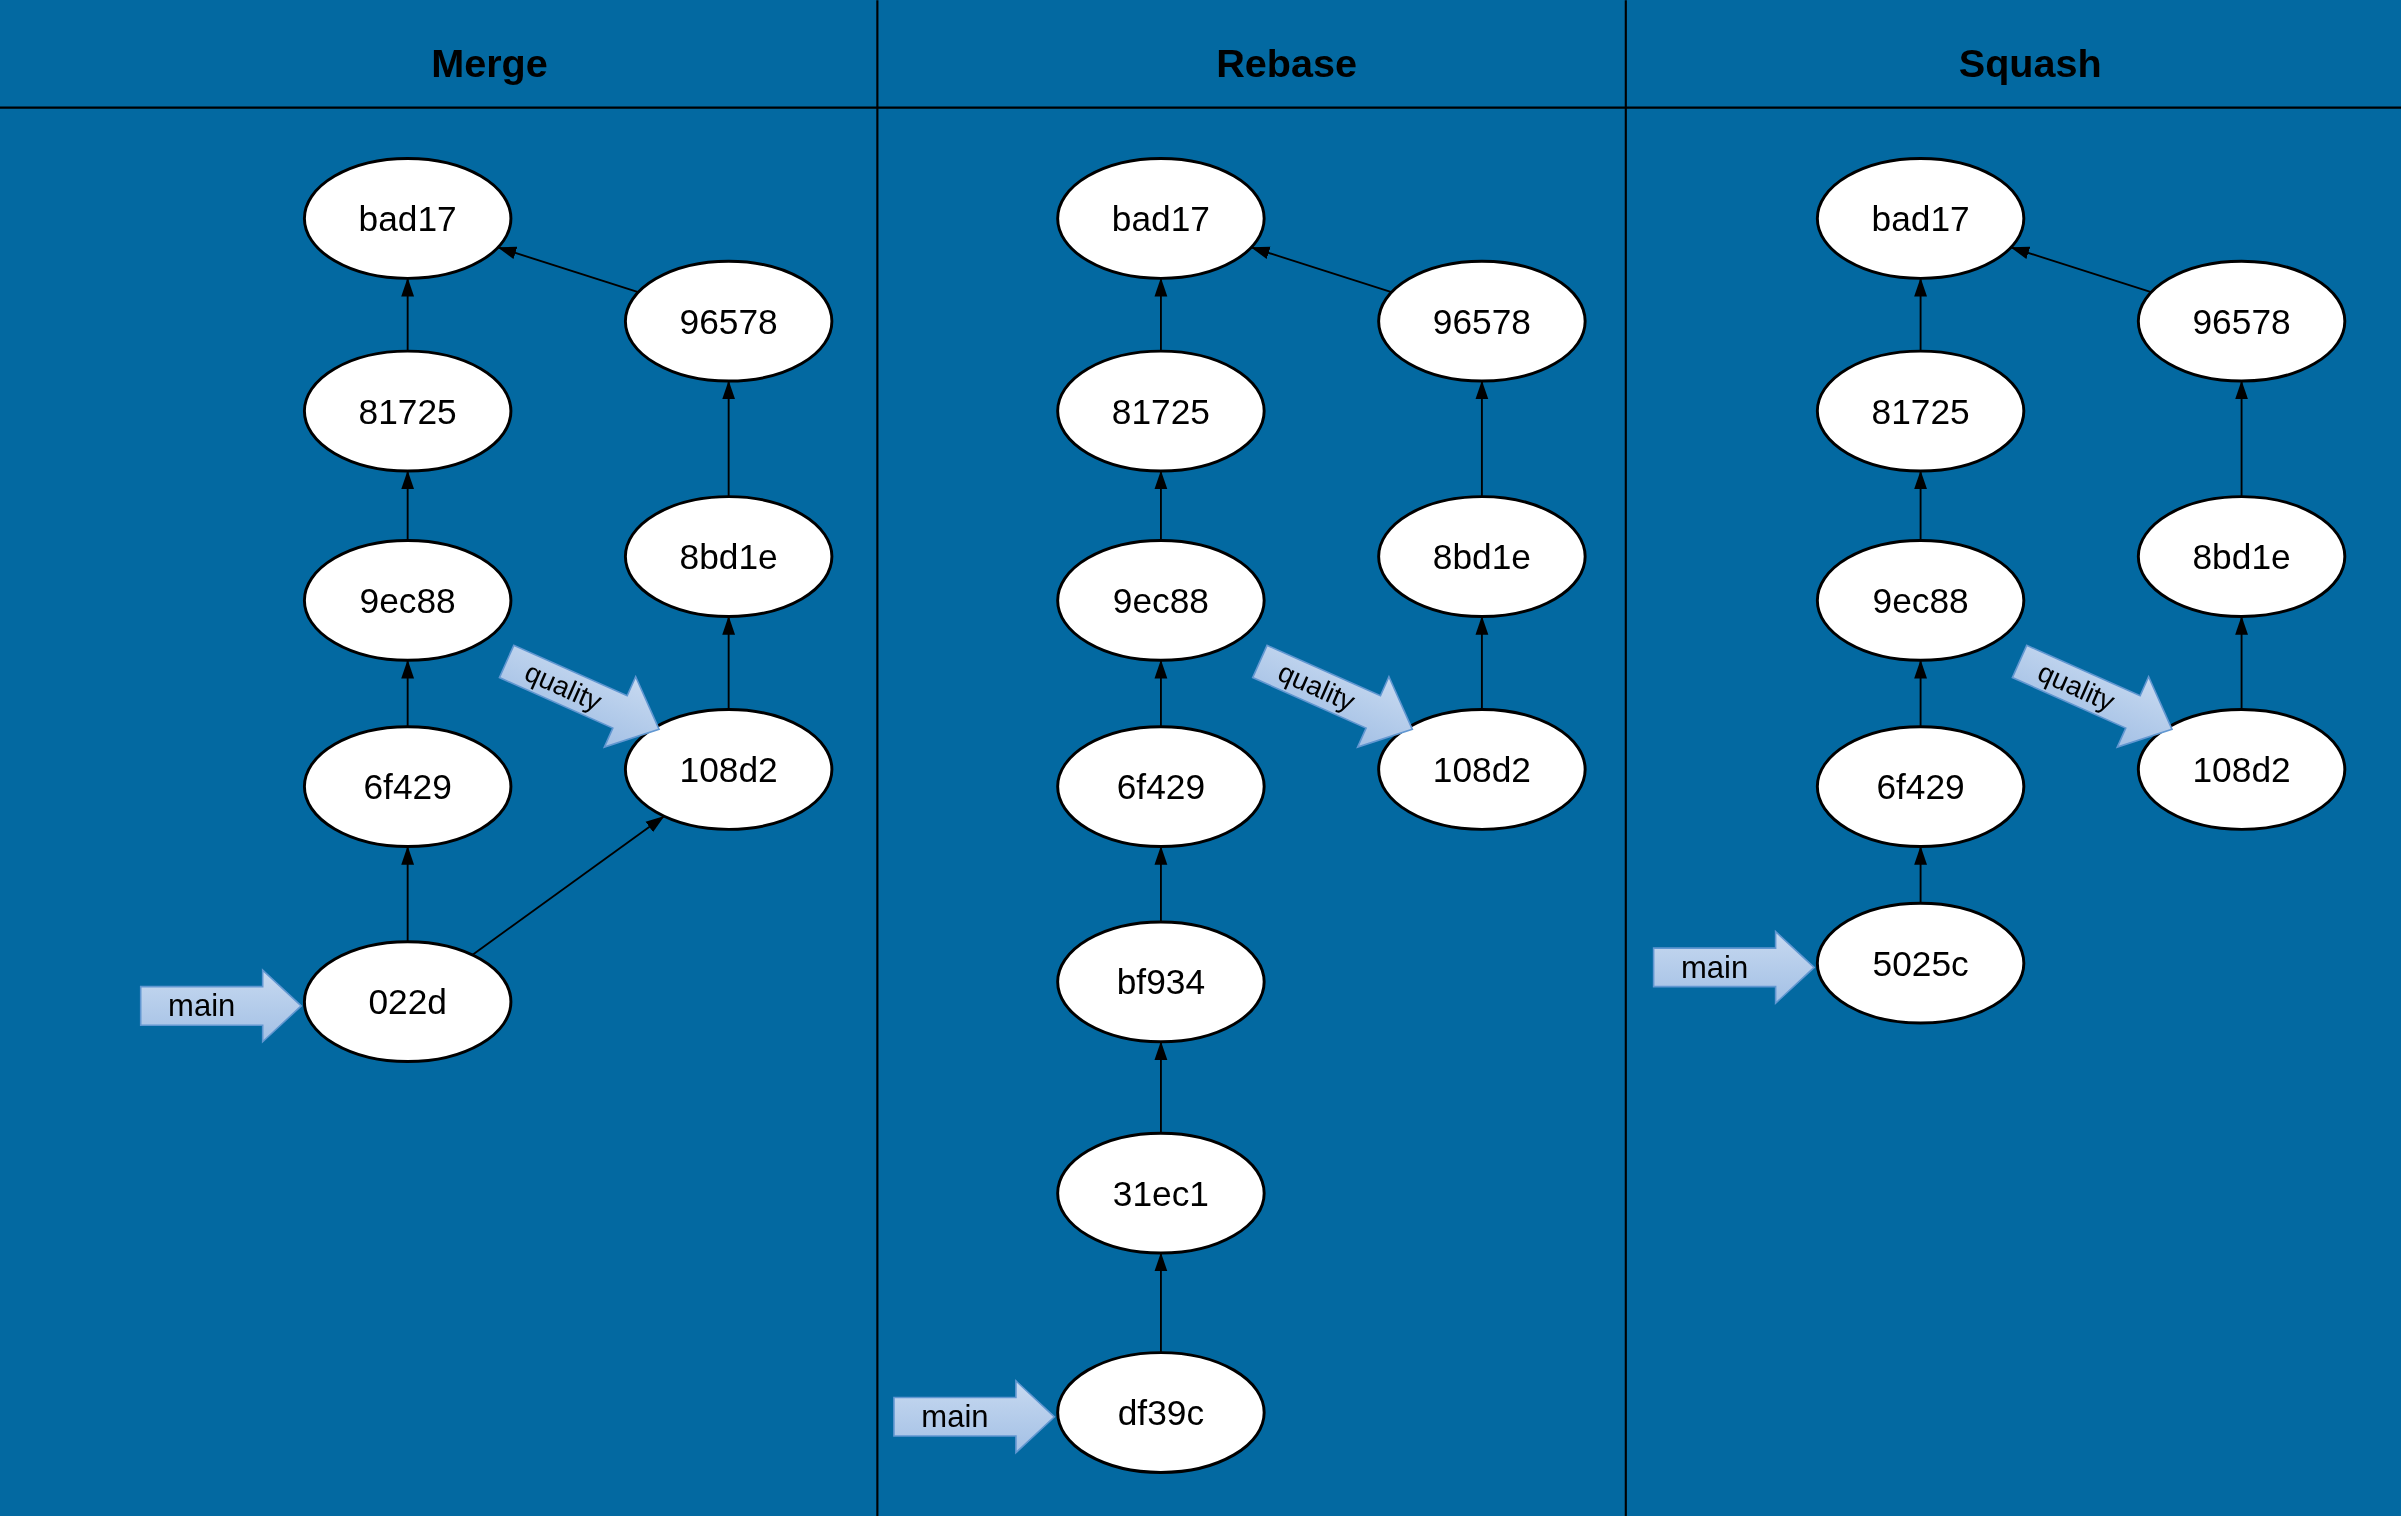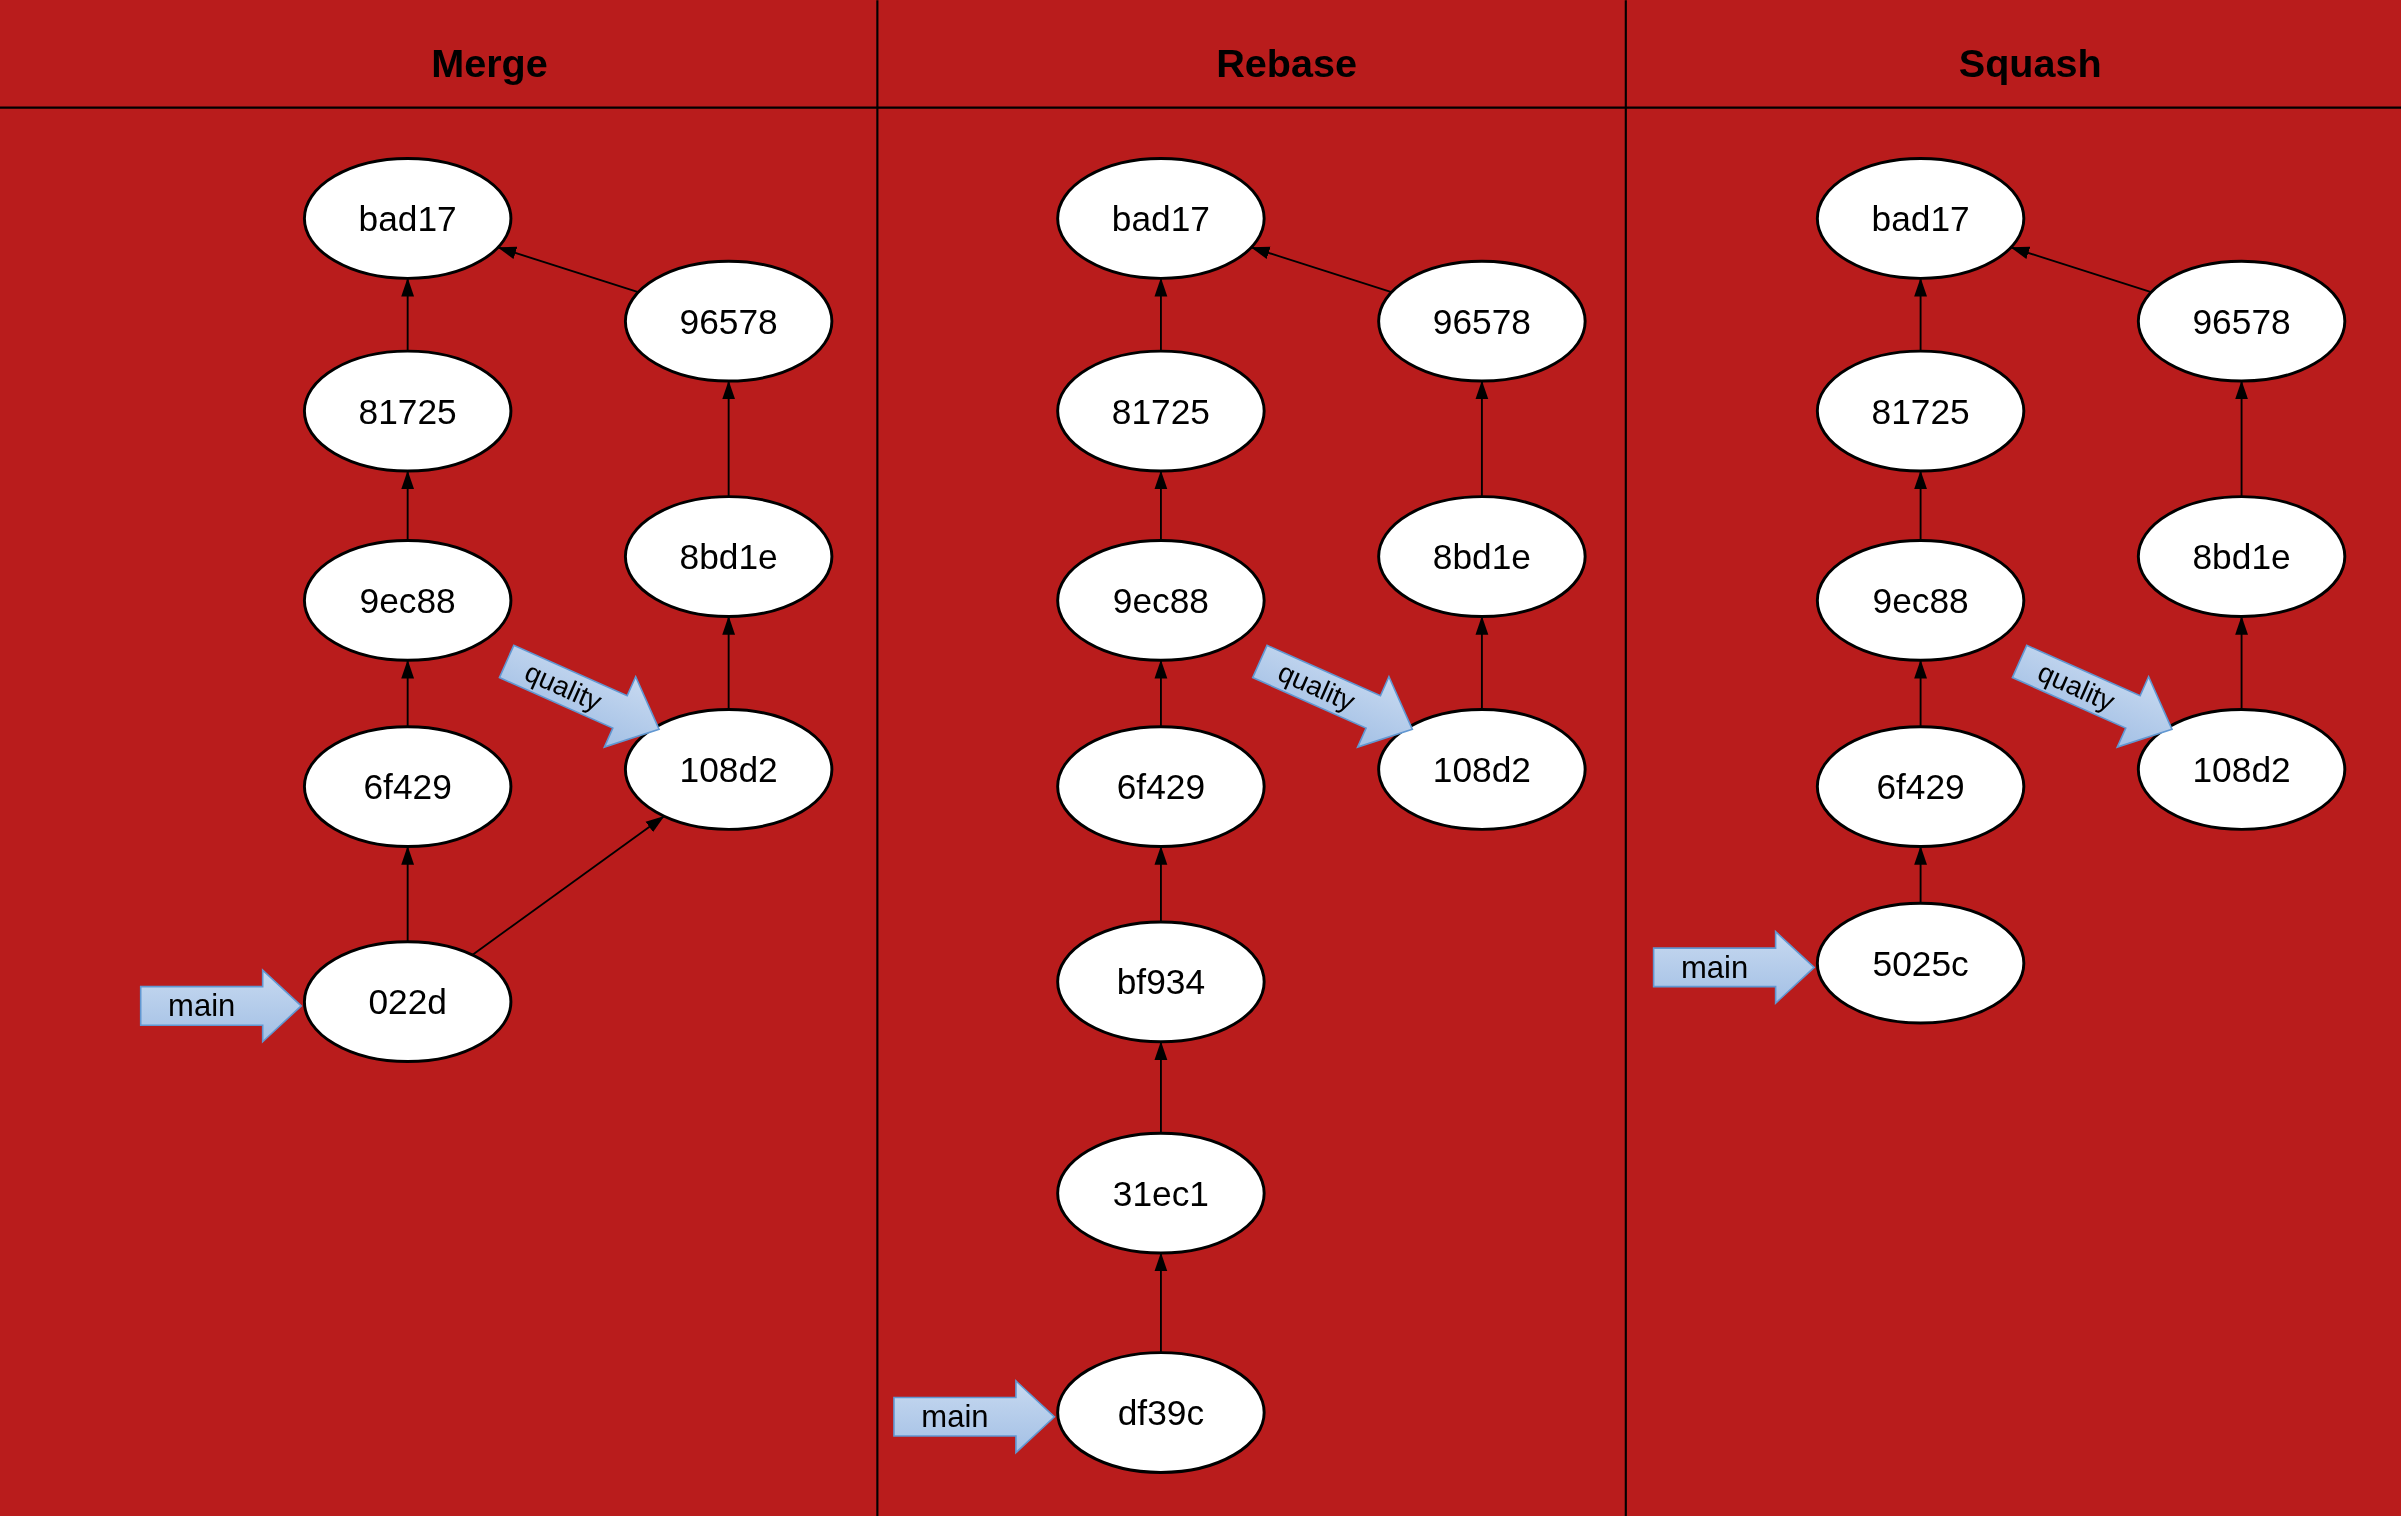--- a/index.html
+++ b/index.html
@@ -1,20 +1,20 @@
 <!DOCTYPE html>
 <html style="font-size:8.6px"><head>
 <meta charset="utf-8">
 <style>
   html, body { margin: 0; padding: 0; background: #ffffff; }
   .canvas {
     position: relative;
     width: 2401px;
     height: 1517px;
-    background: #b91c1c;
+    background: #0369a1;
     overflow: hidden;
   }
   svg { display: block; }
   text {
     font-family: "Liberation Sans", sans-serif;
     fill: #000000;
   }
   .panel-title {
     font-size: 74px;
     font-weight: bold;

